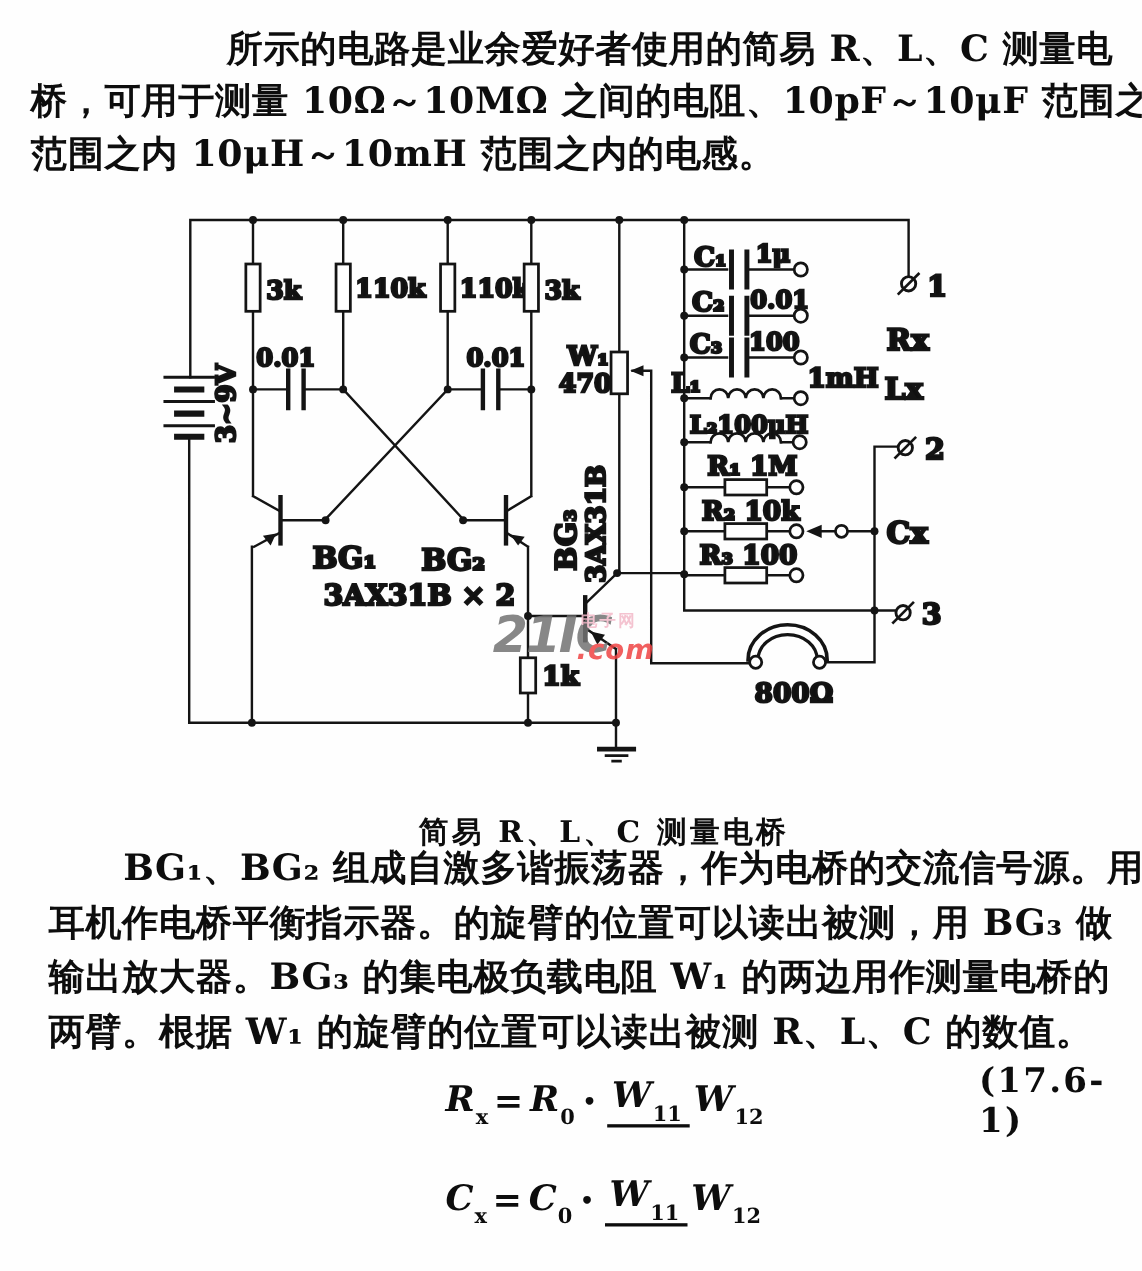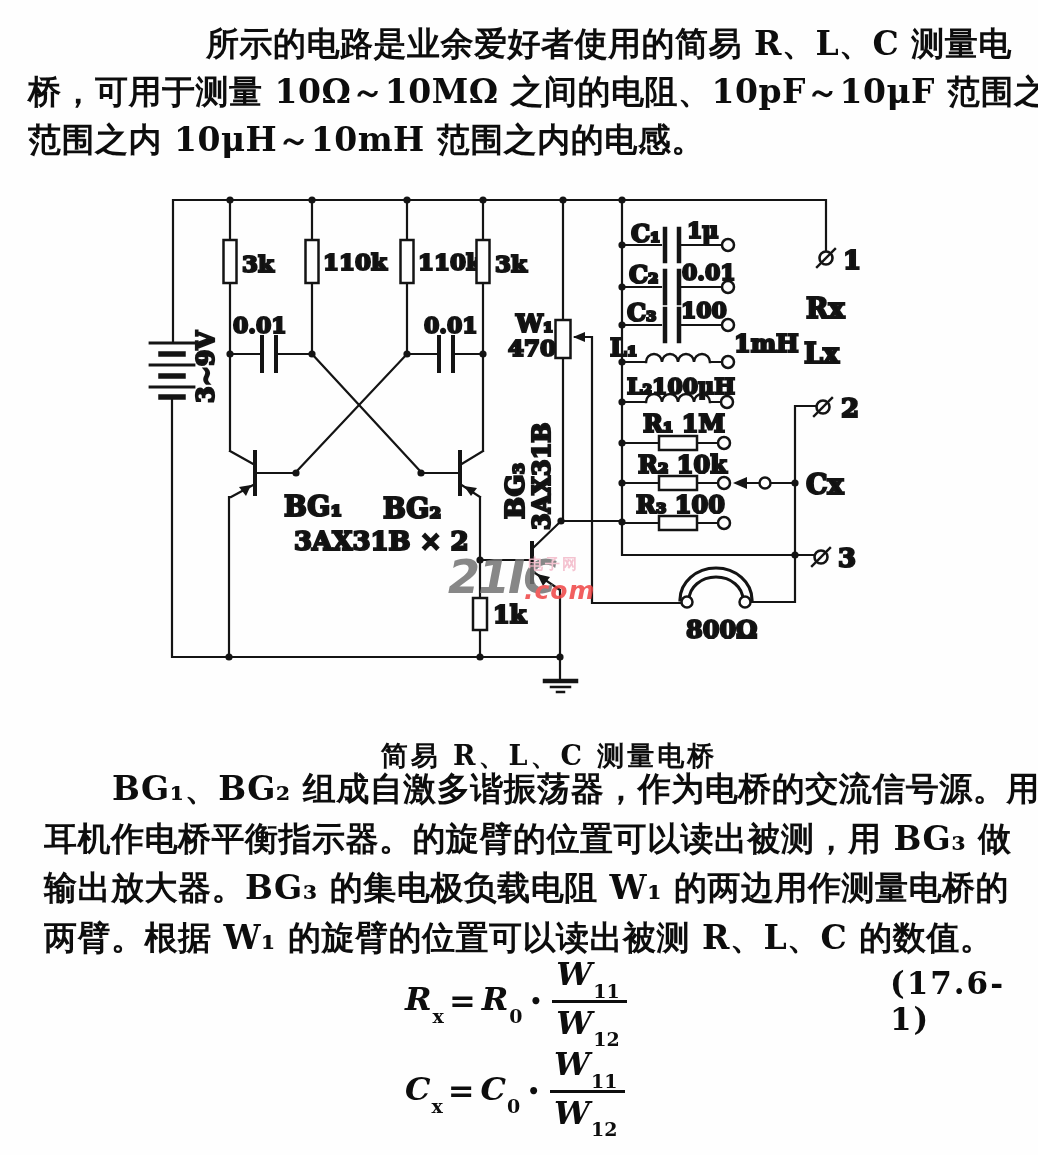--- a/index.html
+++ b/index.html
@@ -30,21 +30,21 @@
   #formula-1 { top:958px; }
   #formula-2 { top:1048px; }
   .f-main {
     position:absolute; left:405px; top:0; height:86px;
     display:flex; align-items:center;
     font-size:32px; font-style:italic; font-weight:bold;
   }
   .f-main sub { font-size:19px; font-style:normal; position:relative; top:5px; left:1px; }
   .f-eq { font-style:normal; padding:0 6px; }
   .f-dot { font-style:normal; font-size:20px; padding:0 10px 0 8px; }
-  .frac { display:inline-flex; flex-direction:column; align-items:center; line-height:1.15; }
+  .frac { display:inline-flex; align-items:center; line-height:1.15; }
   .frac .num { padding:0 8px 2px 4px; border-bottom:3px solid #0d0d0d; }
   .frac .den { padding:2px 8px 0 4px; }
   .f-number {
     position:absolute; left:850px; top:50%; transform:translateY(-50%);
     font-size:31px; font-weight:bold; letter-spacing:2px; font-style:normal;margin-left:40px;
   }
   #watermark {
     position:absolute; left:448px; top:552px; width:175px; height:52px;
     opacity:0.85; pointer-events:none;
     font-family:"DejaVu Sans","Liberation Sans",sans-serif;

